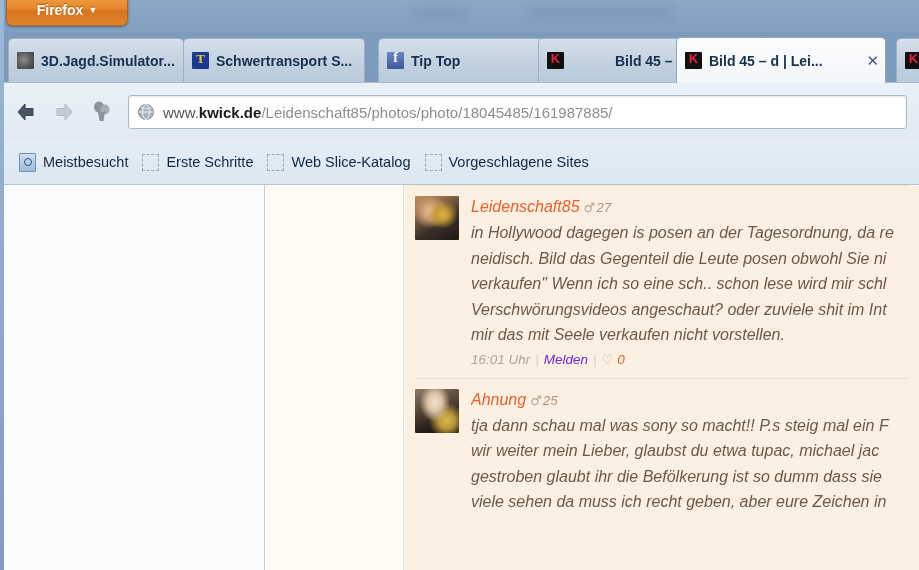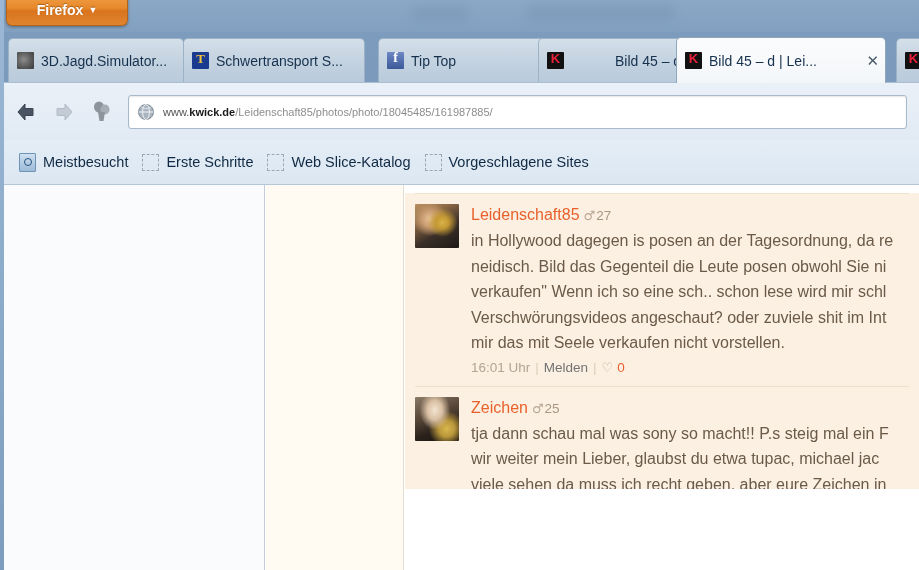--- a/index.html
+++ b/index.html
@@ -94,20 +94,21 @@
     border-radius: 5px 5px 0 0;
     background: linear-gradient(180deg,#d4dfe9 0%, #c3d2e0 55%, #b9cadb 100%);
     display: flex;
     align-items: center;
     padding: 0 6px 0 8px;
     font-size: 14px;
     color: #16314d;
     overflow: hidden;
     cursor: default;
     white-space: nowrap;
+    font-weight: bold;
   }
   .tab.active {
     background: linear-gradient(180deg,#fbfcfd 0%, #f3f6f9 100%);
     border-color: #8fa6bb;
     z-index: 5;
     height: 46px;
     top: 5px;
   }
   .tab .favicon {
     width: 17px; height: 17px;
@@ -210,21 +211,21 @@
     padding: 0 8px;
     box-sizing: border-box;
     overflow: hidden;
   }
   #globe-icon {
     flex: 0 0 auto;
     margin-right: 8px;
     display: block;
   }
   #url-text {
-    font-size: 11px;
+    font-size: 15px;
     color: #8d8d8d;
     white-space: nowrap;
     overflow: hidden;
     text-align: center;
   }
   #url-text .host-strong {
     color: #1a1a1a;
     font-weight: bold;
   }
   #url-text .host-dim {
@@ -303,24 +304,25 @@
   #col-cream {
     position: absolute;
     left: 262px; top: 0;
     width: 138px; height: 386px;
     background: #fffaf2;
     border-right: 1px solid #e5ddd2;
     box-sizing: border-box;
   }
   #col-comments {
     position: absolute;
-    left: 401px; top: 8px;
-    right: 0; height: 296px;
+    left: 401px; top: 0;
+    right: 0; height: 386px;
     background: #fbf0e2;
     overflow: hidden;
+    font-style: italic;
   }
 
   
   .comment {
     position: relative;
     padding: 0 0 0 0;
   }
   .comment + .comment { }
   .comment-sep {
     height: 1px;
@@ -383,21 +385,21 @@
     white-space: nowrap;
   }
   .cmsg .ln { display: block; }
   .cmeta {
     font-size: 13.5px;
     line-height: 24px;
     color: #b3a493;
     white-space: nowrap;
   }
   .cmeta .sep { color: #ddcdb8; margin: 0 5px; }
-  .cmeta .report { color: #737373; }
+  .cmeta .report { color: #6d28d9; }
   .cmeta .heart {
     color: #c5b6a3;
     font-family: "DejaVu Sans", sans-serif;
     font-size: 13px;
   }
   .cmeta .likes { color: #e8612c; margin-left: 4px; }
 </style>
 </head>
 <body>
 
@@ -534,25 +536,26 @@
           </div>
         </div>
       </div>
 
       <div class="comment">
         <div class="comment-sep"></div>
         <div class="comment-body">
           <span class="avatar avatar-2"></span>
           <div class="ctext">
             <div class="cname-row">
-              <span class="cname">Zeichen</span><span class="cgender">♂</span><span class="cage">25</span>
+              <span class="cname">Ahnung</span><span class="cgender">♂</span><span class="cage">25</span>
             </div>
             <div class="cmsg">
               <span class="ln">tja dann schau mal was sony so macht!! P.s steig mal ein F</span>
               <span class="ln">wir weiter mein Lieber, glaubst du etwa tupac, michael jac</span>
+              <span class="ln">gestroben glaubt ihr die Befölkerung ist so dumm dass sie</span>
               <span class="ln">viele sehen da muss ich recht geben, aber eure Zeichen in</span>
             </div>
           </div>
         </div>
       </div>
 
     </div>
   </div>
 
 </div>

